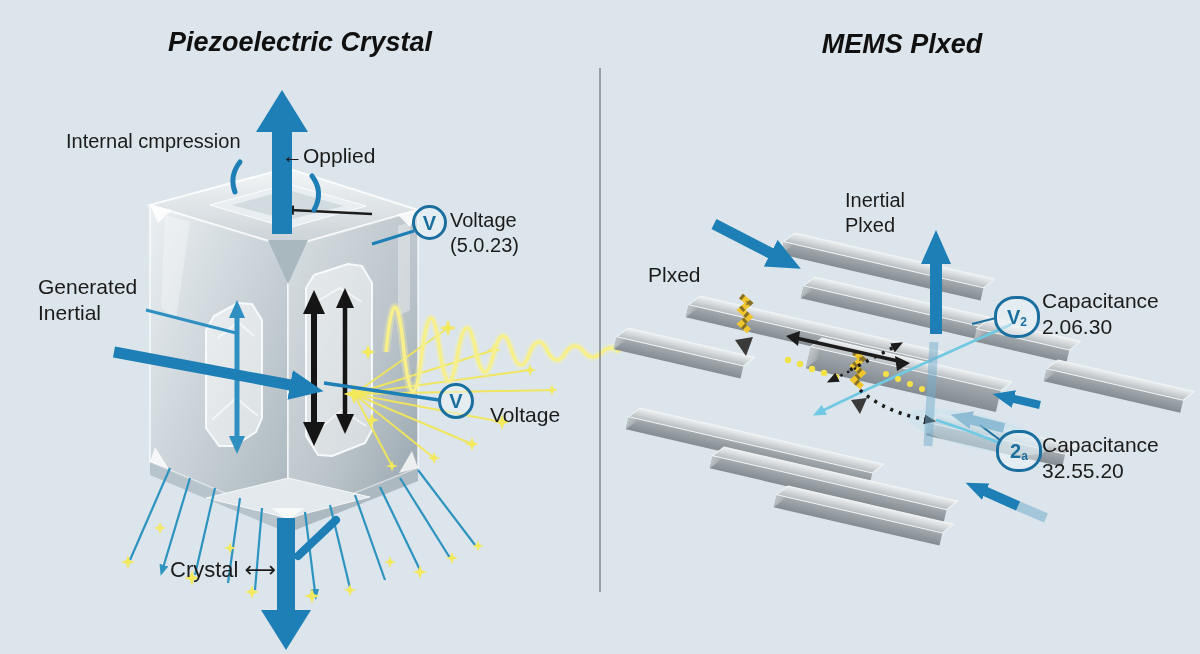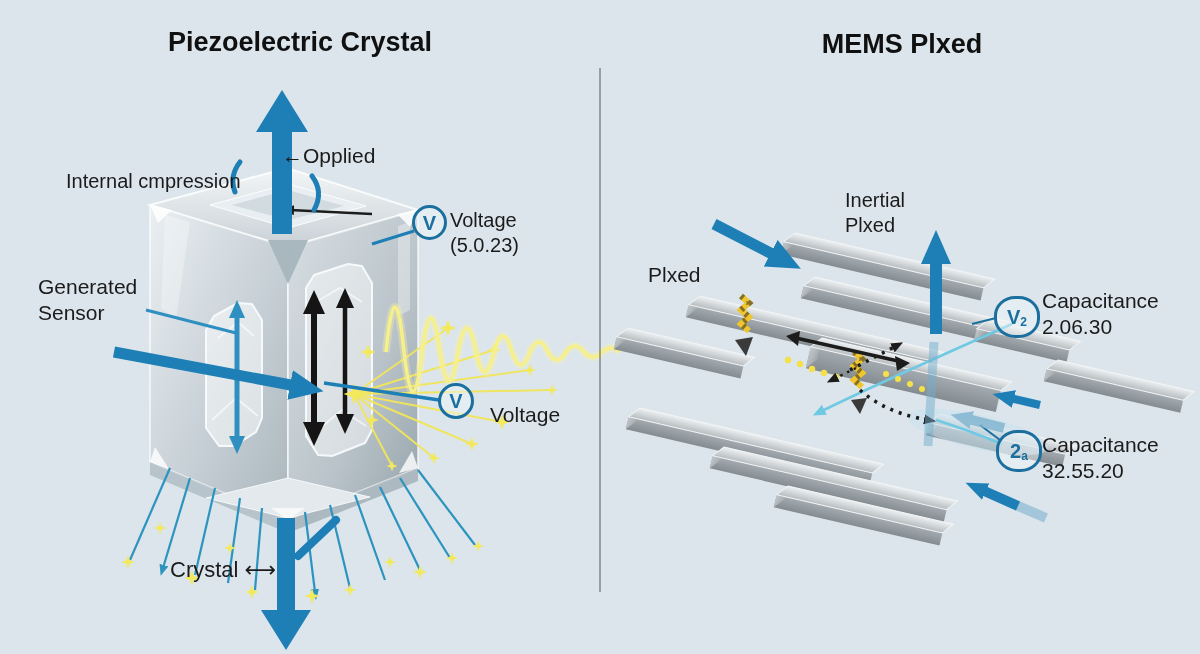--- a/index.html
+++ b/index.html
@@ -5,21 +5,21 @@
   :root{
     --bg:#dbe5eb; --ink:#1b1b1b; --blue:#1d7fb5; --badge:#1b6f9e; --divider:#70797e;
   }
   html,body{margin:0;padding:0;}
   body{
     width:1200px;height:654px;position:relative;overflow:hidden;
     background:var(--bg);
     font-family:"Liberation Sans", sans-serif;color:var(--ink);
   }
   .lbl{position:absolute;white-space:pre-line;font-size:20px;line-height:1.25;color:var(--ink);}
-  .title{font-weight:700;font-size:27px;color:#101010;text-align:center;line-height:1.1;}
+  .title{font-weight:700;font-size:27px;color:#101010;text-align:center;line-height:1.1;font-style:italic;}
   .center{text-align:left;}
   .badge{
     position:absolute;border:3px solid var(--badge);border-radius:50%;
     color:var(--badge);background:rgba(240,246,249,.45);
     display:flex;align-items:center;justify-content:center;
     font-weight:700;box-sizing:border-box;
   }
   .badge .main{font-size:20px;line-height:1;}
   .badge .sub{font-size:12px;line-height:1;margin-top:9px;}
   .divider{position:absolute;background:var(--divider);opacity:.65;}
@@ -309,24 +309,24 @@
       <line x1="1018" y1="506" x2="982" y2="490" stroke="#1d7fb5" stroke-width="10" marker-end="url(#mBlueMid)"></line>
     </g>
   </g>
 </svg>
 
 <div class="lbl title" style="left:140px;top:28px;width:320px;">Piezoelectric Crystal</div>
 <div class="lbl title" style="left:762px;top:30px;width:280px;">MEMS Plxed</div>
 
 <div class="divider" style="left:599px;top:68px;width:2px;height:524px;"></div>
 
-<div class="lbl" style="left:66px;top:129px;margin-top:40px;">Internal cmpression</div>
+<div class="lbl" style="left:66px;top:129px;">Internal cmpression</div>
 <div class="lbl" style="left:282px;top:143px;font-size:21px;">←Opplied</div>
 <div class="lbl center" style="left:38px;top:274px;width:118px;font-size:21px;">Generated
-Sensor</div>
+Inertial</div>
 
 <div class="badge" style="left:412px;top:205px;width:35px;height:35px;">
   <span class="main">V</span>
 </div>
 <div class="lbl center" style="left:450px;top:208px;width:100px;">Voltage
 (5.0.23)</div>
 
 <div class="badge" style="left:438px;top:383px;width:36px;height:36px;">
   <span class="main">V</span>
 </div>

